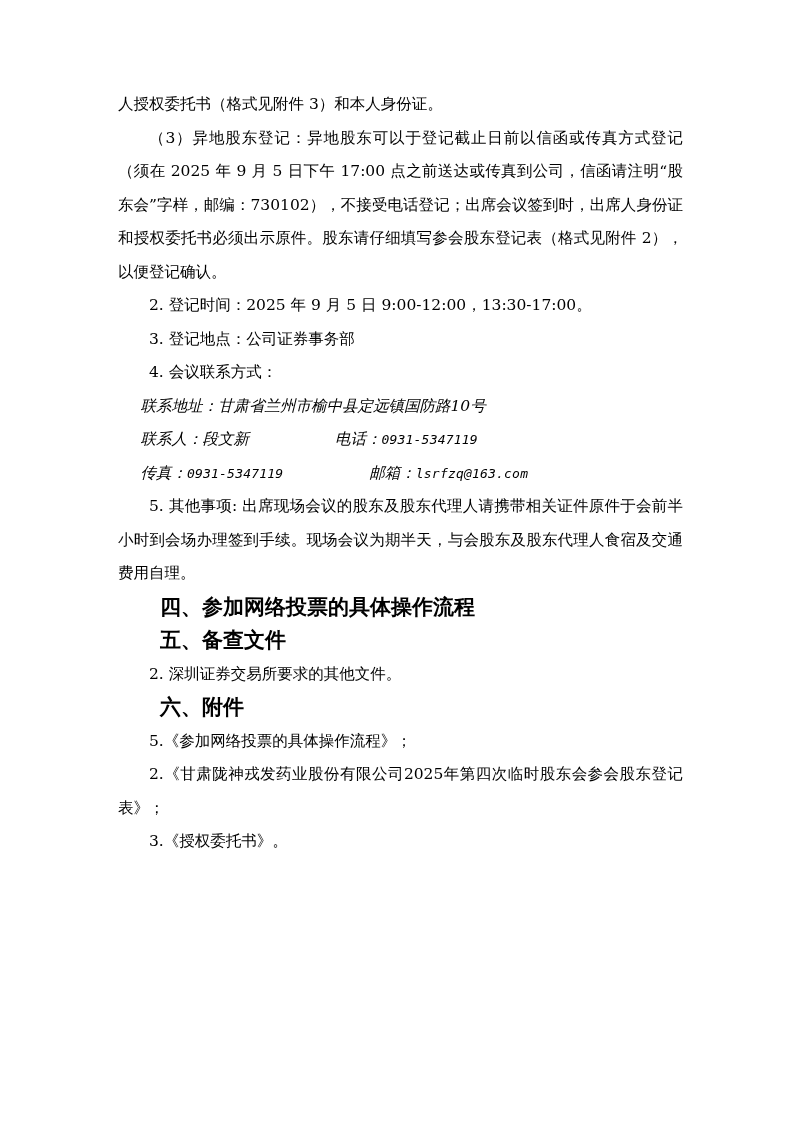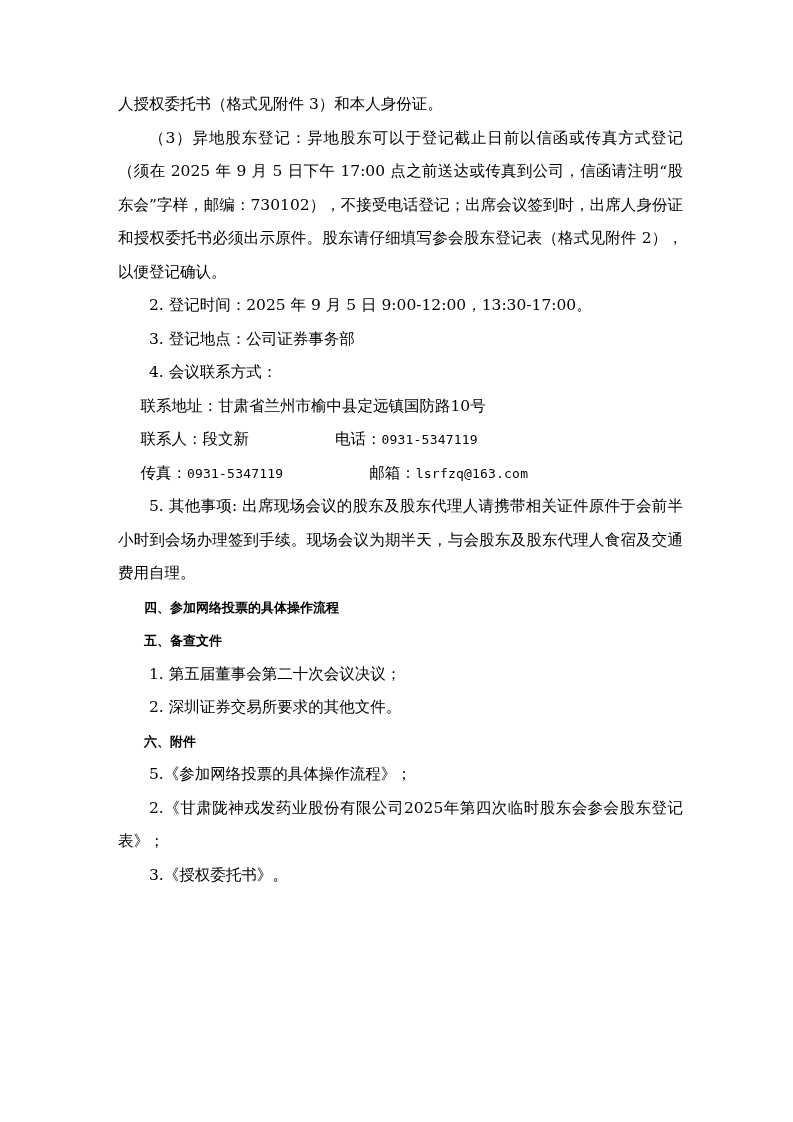--- a/index.html
+++ b/index.html
@@ -34,31 +34,32 @@
   .para {
     text-indent: 0;
   }
   .indent1 {
     text-indent: 2em;
   }
   .heading {
     font-family: "DejaVu Sans", "Liberation Sans", sans-serif;
     font-weight: bold;
     text-indent: 2em;
-    font-size: 13px;
+    font-size: 21px;
     line-height: 33.5px;
   }
   .mono {
     font-family: "DejaVu Sans Mono", "Liberation Mono", monospace;
     font-size: 13px;
     letter-spacing: 0.2px;
   }
   .contact-row {
     padding-left: 1.45em;
     display: block;
+    font-style: italic;
   }
   .contact-gap {
     display: inline-block;
     width: 86px;
   }
   .spacer-line {
     height: 33.5px;
   }
 </style>
 </head>
@@ -89,21 +90,20 @@
       <span>传真：</span><span class="mono">0931-5347119</span><span class="contact-gap"></span><span>邮箱：</span><span class="mono">lsrfzq@163.com</span>
     </p>
 
     <p class="indent1">5. 其他事项: 出席现场会议的股东及股东代理人请携带相关证件原件于会前半小时到会场办理签到手续。现场会议为期半天，与会股东及股东代理人食宿及交通费用自理。</p>
 
     <p class="heading">四、参加网络投票的具体操作流程</p>
 
 
     <p class="heading">五、备查文件</p>
 
-    <p class="indent1">1. 第五届董事会第二十次会议决议；</p>
 
     <p class="indent1">2. 深圳证券交易所要求的其他文件。</p>
 
     <p class="heading">六、附件</p>
 
     <p class="indent1">5.《参加网络投票的具体操作流程》；</p>
 
     <p class="indent1">2.《甘肃陇神戎发药业股份有限公司2025年第四次临时股东会参会股东登记表》；</p>
 
     <p class="indent1">3.《授权委托书》。</p>

